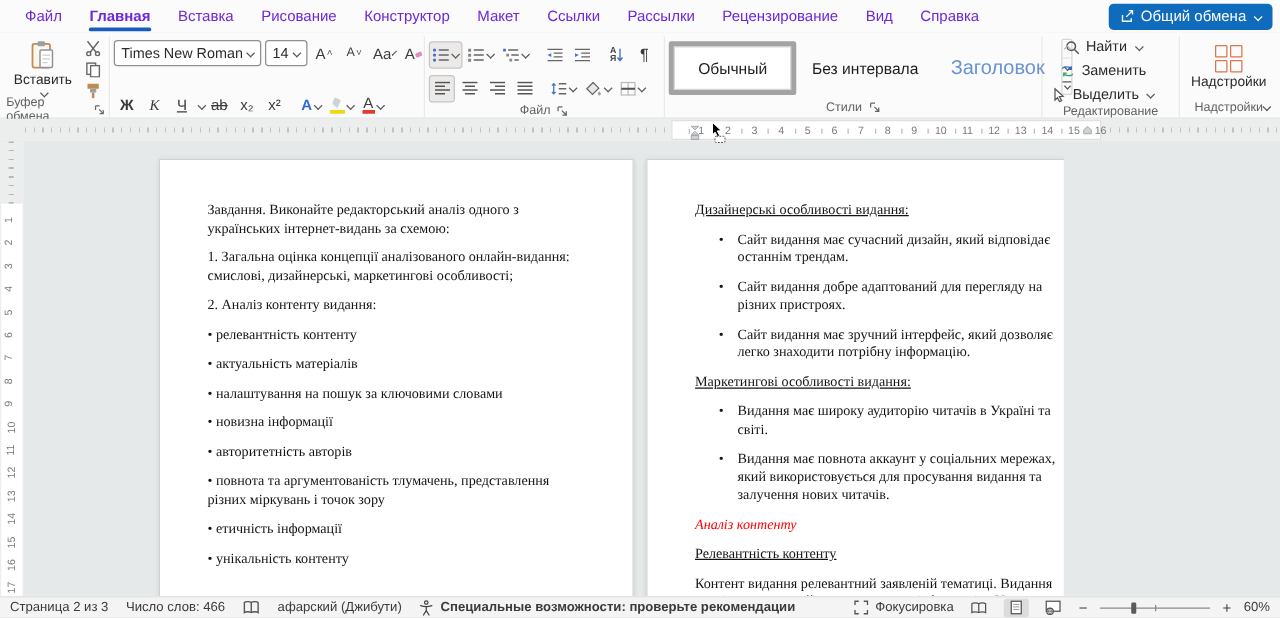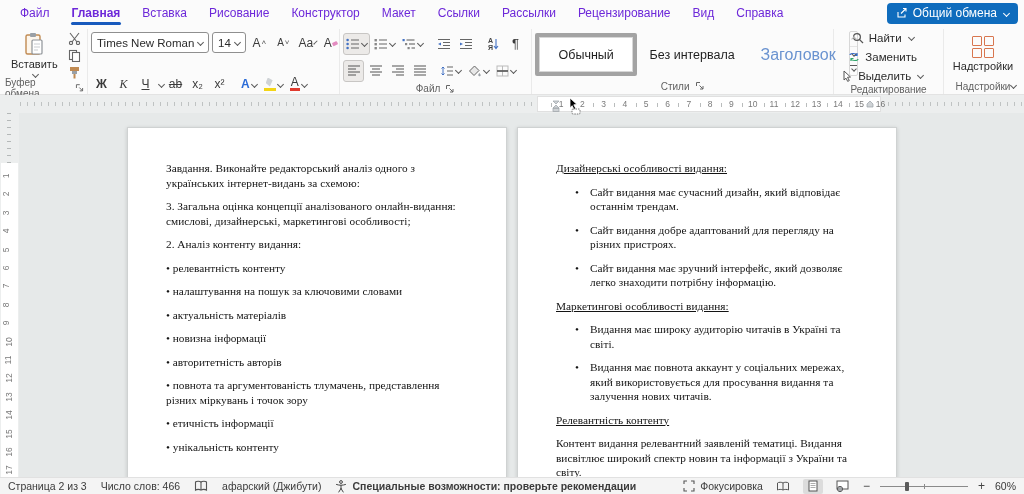--- a/index.html
+++ b/index.html
@@ -85,21 +85,21 @@
                 background:repeating-linear-gradient(90deg,#b4b8b8 0 1px,transparent 1px 7px); opacity:.8; }
   .hruler { position:absolute; left:537px; top:1px; width:344px; height:16px; background:#fff;
             border:1px solid #e0e0e0; }
   .hnum { position:absolute; top:2px; font-size:8.5px; color:#7a7a7a; transform:translateX(-50%); }
   .htick { position:absolute; top:6px; width:1px; height:4px; background:#b9bcbc; }
   .ind-marker { position:absolute; width:7px; height:10px; top:3px; }
   .ind-marker svg { display:block; }
   .ruler-cursor { position:absolute; left:566px; top:2px; z-index:5; }
 
   
-  .canvas { position:absolute; left:0; top:113px; width:1024px; height:364px; background:#e6e9e9; overflow:hidden; }
+  .canvas { position:absolute; left:0; top:113px; width:851px; height:364px; background:#e6e9e9; overflow:hidden; }
   .vruler { position:absolute; left:0; top:0; width:19px; height:364px; background:#eceeee; }
   .v-white { position:absolute; left:1px; top:50px; width:17px; height:314px; background:#fff; }
   .vnum { position:absolute; left:4px; font-size:8.5px; color:#7a7a7a; transform:rotate(-90deg); }
   .v-ticks { position:absolute; left:7px; top:0; width:4px; height:50px;
              background:repeating-linear-gradient(#b4b8b8 0 1px,transparent 1px 7px); }
   .page { position:absolute; top:14px; width:380px; height:420px; background:#fff;
           border:1px solid #cfd2d2; box-shadow:0 1px 4px rgba(0,0,0,.15); overflow:hidden; }
   .page-1 { left:127px; }
   .page-2 { left:517px; }
   .page-inner { padding:33px 38px 0 38px; font-family:"Liberation Serif", serif; font-size:11.3px;
@@ -544,45 +544,46 @@
           <span class="vnum" style="top: 297.2px;">14</span>
           <span class="vnum" style="top: 315.6px;">15</span>
           <span class="vnum" style="top: 334px;">16</span>
           <span class="vnum" style="top: 352.4px;">17</span>
         </div>
     </div>
 
     <div class="page page-1">
       <div class="page-inner">
           <p class="blk-body">Завдання. Виконайте редакторський аналіз одного з українських інтернет-видань за схемою:</p>
-          <p class="blk-body">3. Загальна оцінка концепції аналізованого онлайн-видання: смислові, дизайнерські, маркетингові особливості;</p>
+          <p class="blk-body">1. Загальна оцінка концепції аналізованого онлайн-видання: смислові, дизайнерські, маркетингові особливості;</p>
           <p class="blk-body">2. Аналіз контенту видання:</p>
           <p class="blk-ibullet">релевантність контенту</p>
+          <p class="blk-ibullet">актуальність матеріалів</p>
           <p class="blk-ibullet">налаштування на пошук за ключовими словами</p>
-          <p class="blk-ibullet">актуальність матеріалів</p>
           <p class="blk-ibullet">новизна інформації</p>
           <p class="blk-ibullet">авторитетність авторів</p>
           <p class="blk-ibullet">повнота та аргументованість тлумачень, представлення різних міркувань і точок зору</p>
           <p class="blk-ibullet">етичність інформації</p>
           <p class="blk-ibullet">унікальність контенту</p>
         </div>
     </div>
     <div class="page page-2">
       <div class="page-inner">
           <p class="blk-subheading">Дизайнерські особливості видання:</p>
           <ul class="doc-bullets">
             <li>Сайт видання має сучасний дизайн, який відповідає останнім трендам.</li>
             <li>Сайт видання добре адаптований для перегляду на різних пристроях.</li>
             <li>Сайт видання має зручний інтерфейс, який дозволяє легко знаходити потрібну інформацію.</li>
           </ul>
           <p class="blk-subheading">Маркетингові особливості видання:</p>
           <ul class="doc-bullets">
             <li>Видання має широку аудиторію читачів в Україні та світі.</li>
             <li>Видання має повнота аккаунт у соціальних мережах, який використовується для просування видання та залучення нових читачів.</li>
           </ul>
+          <p class="blk-red-italic">Аналіз контенту</p>
           <p class="blk-subheading">Релевантність контенту</p>
           <p class="blk-body">Контент видання релевантний заявленій тематиці. Видання висвітлює широкий спектр новин та інформації з України та світу.</p>
         </div>
     </div>
   </div>
 
   <div class="statusbar">
     <span class="sseg">Страница 2 из 3</span>
     <span class="sseg">Число слов: 466</span>
     <span class="sseg">

